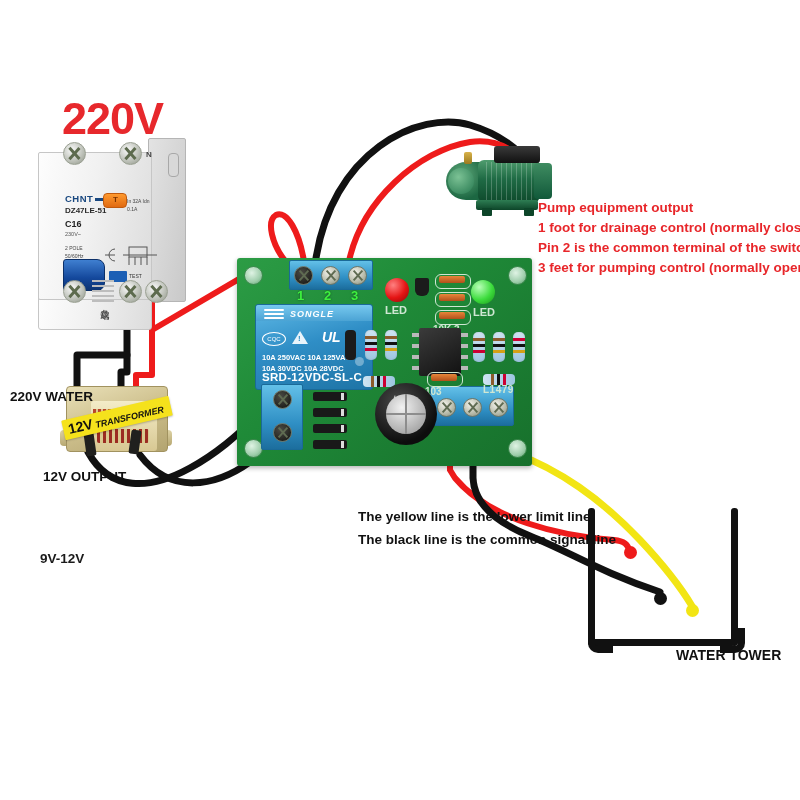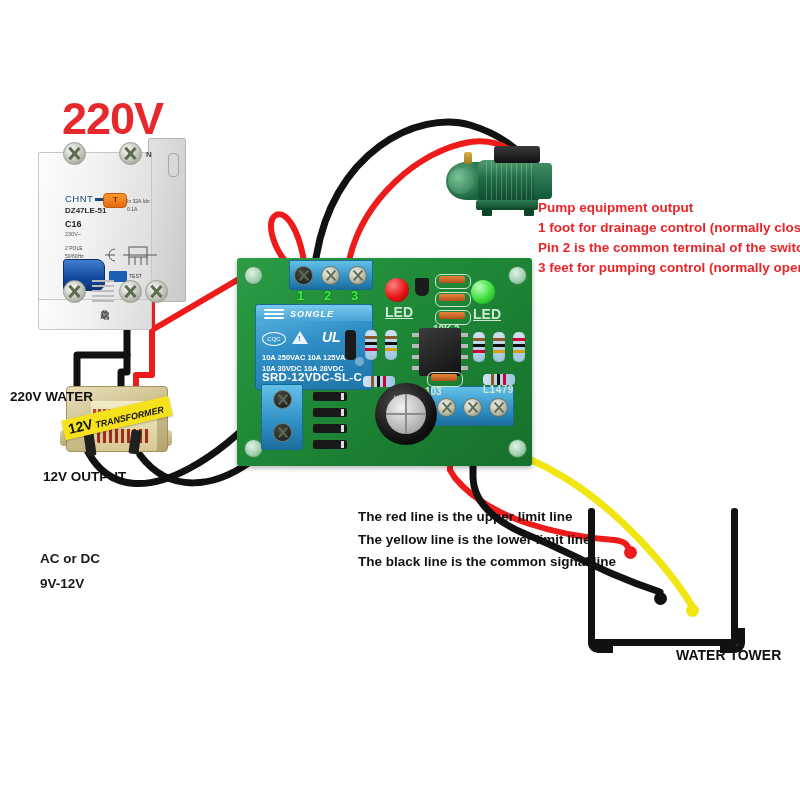--- a/index.html
+++ b/index.html
@@ -45,21 +45,21 @@
   .term:before{content:"";position:absolute;left:50%;top:3px;width:2.5px;height:15px;
         margin-left:-1.2px;background:#5d6b4e;transform:rotate(42deg);}
   .term:after{content:"";position:absolute;left:50%;top:3px;width:2.5px;height:15px;
         margin-left:-1.2px;background:#5d6b4e;transform:rotate(-42deg);}
   #t-top-l{left:43px;top:12px;}
   #t-top-r{left:99px;top:12px;}
   #t-bot-l{left:43px;top:150px;}
   #t-bot-m{left:99px;top:150px;}
   #t-bot-r{left:125px;top:150px;}
   .brk-n{position:absolute;left:126px;top:20px;font-size:8px;color:#444;font-weight:bold;}
-  .brk-brand{position:absolute;left:26px;top:40px;font-size:9.5px;font-weight:normal;
+  .brk-brand{position:absolute;left:26px;top:40px;font-size:9.5px;font-weight:bold;
              color:#18477f;letter-spacing:.5px;text-align:center;}
   .brk-brand i{display:inline-block;width:16px;height:3px;background:#18477f;
              vertical-align:middle;margin-left:2px;}
   .brk-model{position:absolute;left:26px;top:53px;font-size:8px;color:#2a2a2a;font-weight:bold;}
   .brk-c16{position:absolute;left:26px;top:66px;font-size:9px;color:#222;font-weight:bold;}
   .brk-ce{position:absolute;left:26px;top:78px;font-size:5.5px;color:#555;}
   .brk-spec{position:absolute;left:26px;top:92px;font-size:5px;color:#444;line-height:1.5;}
   .brk-knob{position:absolute;left:64px;top:40px;width:22px;height:13px;border-radius:4px;
             background:linear-gradient(180deg,#ff9a2e,#e06a12);border:1px solid #c15a0d;}
   .brk-knob span{position:absolute;left:9px;top:1px;font-size:8px;color:#7a3300;font-weight:bold;}
@@ -161,21 +161,21 @@
   .relay-tri:after{content:"!";position:absolute;left:-2px;top:3px;font-size:8px;color:#2f8ec6;font-weight:bold;}
   .relay-ul{position:absolute;left:62px;top:2px;font-size:14px;color:#fff;font-weight:bold;font-style:italic;}
   .relay-spec{position:absolute;left:6px;top:48px;font-size:7.5px;color:#fff;line-height:1.45;font-weight:bold;}
   .relay-pn{position:absolute;left:6px;top:66px;font-size:11.5px;color:#fff;font-weight:bold;letter-spacing:.3px;}
   .relay-dot{position:absolute;right:8px;top:52px;width:9px;height:9px;border-radius:50%;
         background:rgba(255,255,255,.35);}
 
   .led{position:absolute;width:24px;height:24px;border-radius:50%;}
   #led-red{left:148px;top:20px;background:radial-gradient(circle at 34% 30%,#ff8080,#e41414 55%,#8c0606);}
   #led-grn{left:234px;top:22px;background:radial-gradient(circle at 34% 30%,#b8ffb8,#3ddc3d 55%,#179517);}
-  .led-lbl{position:absolute;font-size:14px;font-weight:bold;color:#cfe7d3;text-decoration:underline;}
+  .led-lbl{position:absolute;font-size:11px;font-weight:bold;color:#cfe7d3;}
   #led-lbl-r{left:148px;top:46px;} #led-lbl-g{left:236px;top:48px;}
 
   .ic{position:absolute;left:182px;top:70px;width:42px;height:48px;border-radius:2px;
       background:linear-gradient(150deg,#3b3b3b,#111);}
   .ic i{position:absolute;width:7px;height:4px;background:#b9b9b9;}
   .ic-lbl2{position:absolute;left:246px;top:126px;font-size:12px;color:#cfe7d3;
       font-weight:bold;letter-spacing:.5px;}
 
   .res{position:absolute;width:12px;height:30px;border-radius:5px;
       background:linear-gradient(180deg,#cfe4f2,#9dc6e0);box-shadow:inset 0 0 2px rgba(0,0,0,.2);}
@@ -455,27 +455,25 @@
   </div>
 
   <div class="abs" id="pump-notes">
     <div class="txt note-line t-red">Pump equipment output</div>
     <div class="txt note-line t-red">1 foot for drainage control (normally closed)</div>
     <div class="txt note-line t-red">Pin 2 is the common terminal of the switch</div>
     <div class="txt note-line t-red">3 feet for pumping control (normally open)</div>
   </div>
 
   <div class="abs" id="wire-legend">
-    <div class="txt">The red line is the upper limit line</div>
     <div class="txt">The yellow line is the lower limit line</div>
     <div class="txt">The black line is the common signal line</div>
   </div>
 
   <div class="abs" id="power-notes">
-    <div class="txt note-line t-blk">AC or DC</div>
     <div class="txt note-line t-blk">9V-12V</div>
   </div>
 
   <div class="abs" id="tower">
     <div class="tw-wall" id="tw-l"></div>
     <div class="tw-wall" id="tw-r"></div>
     <div class="tw-bot"></div>
     <div class="tw-cl"></div>
     <div class="tw-cr"></div>
     <div class="probe-tip" style="left:36px;top:38px;background:#ee1b1b;"></div>

